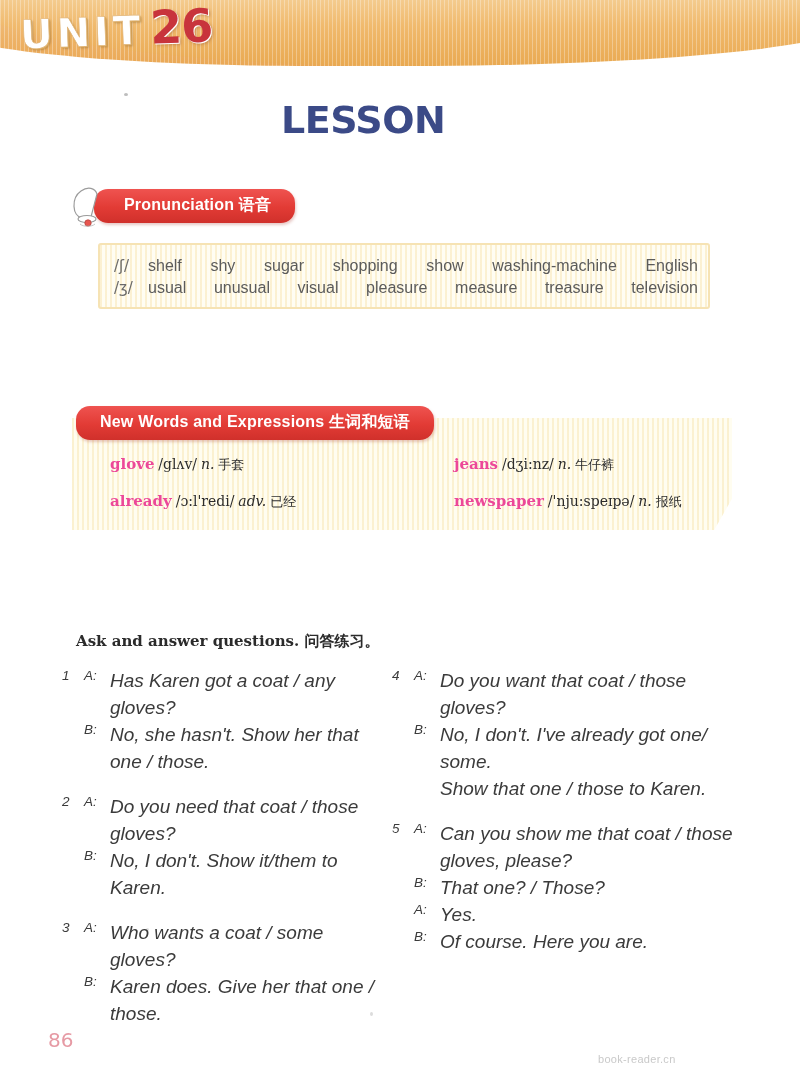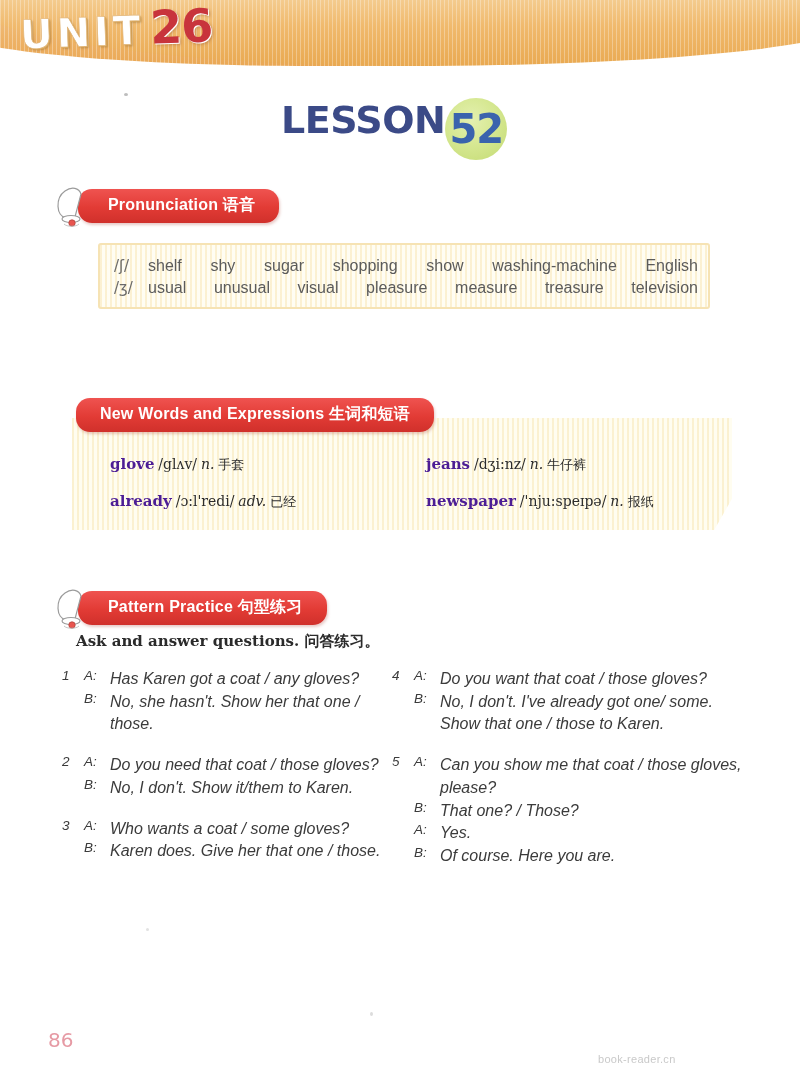--- a/index.html
+++ b/index.html
@@ -139,24 +139,24 @@
         rgba(246,226,170,.45) 0px, rgba(246,226,170,.45) 2px,
         rgba(255,255,255,0) 2px, rgba(255,255,255,0) 5px),
       #fffdf0;
     clip-path:polygon(0 0, 100% 0, 100% 72%, 97.3% 100%, 0 100%);
   }
   .nw-inner{
     position:absolute;left:72px;top:455px;width:660px;
   }
   .nw-row{display:flex;margin-bottom:18px;font-size:14px;}
   .nw-col{width:50%;box-sizing:border-box;padding-left:38px;}
-  .nw-col:nth-child(2){padding-left:24px;}
+  .nw-col:nth-child(2){padding-left:52px;}
   .nw-word{
     font-family:"DejaVu Serif", serif;
-    font-weight:bold;color:#4c1d95;font-size:15px;margin-top:24px;
+    font-weight:bold;color:#ec4899;font-size:15px;margin-top:24px;
   }
   .nw-ipa{
     font-family:"DejaVu Serif", serif;
     color:#2c2c2c;font-size:14px;
   }
   .nw-pos{
     font-family:"DejaVu Serif", serif;
     font-style:italic;color:#2c2c2c;font-size:14px;
   }
   .nw-cn{font-family:"DejaVu Sans", sans-serif;color:#2c2c2c;font-size:13px;}
@@ -181,21 +181,21 @@
     font-style:italic;font-size:13.5px;color:#3b3b3b;
     text-align:left;
   }
   .ex-lines{flex:1;}
   .ex-line{display:flex;}
   .ex-spk{
     width:26px;flex:0 0 26px;
     font-style:italic;font-size:13.5px;color:#3b3b3b;
   }
   .ex-txt{
-    font-style:italic;font-size:16px;color:#3b3b3b;
+    font-style:italic;font-size:19px;color:#3b3b3b;
     line-height:1.42;
     flex:1;
   }
   .ex-note{
     font-style:normal;font-size:13.5px;color:#3b3b3b;
     line-height:1.42;padding-left:0;
   }
 
   
   .pagenum{
@@ -221,27 +221,23 @@
       <span class="unit-num">26</span>
     </div>
   </div>
 
   <div class="speck" style="left:124px;top:93px;width:4px;height:3px;"></div>
   <div class="speck" style="left:370px;top:1012px;width:3px;height:4px;background:#dcdcdc;"></div>
   <div class="speck" style="left:146px;top:928px;width:3px;height:3px;background:#e2e2e2;"></div>
 
   <div class="lesson">
     <span class="lesson-word">LESSON</span>
-    <span class="lesson-badge">
-      <span class="circle"></span>
-      <span class="lesson-num">52</span>
-    </span>
-  </div>
-
-  <div class="sec-banner" style="left:52px;top:184px;justify-content:space-between;">
+  </div>
+
+  <div class="sec-banner" style="left:68px;top:184px;justify-content:space-between;">
     <span class="bell">
       <svg width="40" height="44" viewBox="0 0 40 44">
         <path d="M14 34 C4 32 3 14 13 7 C20 2 27 4 29 10 L23 33 Z" fill="#ffffff" stroke="#9b9b9b" stroke-width="1.2"></path>
         <ellipse cx="19" cy="35" rx="9" ry="3.5" fill="#ffffff" stroke="#9b9b9b" stroke-width="1.1"></ellipse>
         <circle cx="20" cy="39" r="3.2" fill="#e8554f" stroke="#b5453f" stroke-width="0.8"></circle>
         <path d="M12 40 C15 43 24 43 27 40" fill="none" stroke="#bdbdbd" stroke-width="0.9"></path>
       </svg>
     </span>
     <span class="ribbon">
       <span>Pronunciation</span>
@@ -271,21 +267,21 @@
         <span>plea<span class="hl">s</span>ure</span>
         <span>mea<span class="hl">s</span>ure</span>
         <span>trea<span class="hl">s</span>ure</span>
         <span>televi<span class="hl">s</span>ion</span>
       </span>
     </div>
   </div>
 
   <div class="nw-box"></div>
   <div class="sec-banner" style="left:76px;top:398px;">
-    <span class="ribbon" style="padding-left:24px;">
+    <span class="ribbon" style="padding-left:24px;margin-top:8px;">
       <span>New Words and Expressions</span>
       <span class="cn">生词和短语</span>
     </span>
   </div>
 
   <div class="nw-inner">
     <div class="nw-row">
       <div class="nw-col">
         <span class="nw-word">glove</span>
         <span class="nw-ipa">/glʌv/</span>
@@ -308,34 +304,20 @@
       </div>
       <div class="nw-col">
         <span class="nw-word">newspaper</span>
         <span class="nw-ipa">/'nju:speɪpə/</span>
         <span class="nw-pos">n.</span>
         <span class="nw-cn">报纸</span>
       </div>
     </div>
   </div>
 
-  <div class="sec-banner" style="left:52px;top:586px;">
-    <span class="bell">
-      <svg width="40" height="44" viewBox="0 0 40 44">
-        <path d="M14 34 C4 32 3 14 13 7 C20 2 27 4 29 10 L23 33 Z" fill="#ffffff" stroke="#9b9b9b" stroke-width="1.2"></path>
-        <ellipse cx="19" cy="35" rx="9" ry="3.5" fill="#ffffff" stroke="#9b9b9b" stroke-width="1.1"></ellipse>
-        <circle cx="20" cy="39" r="3.2" fill="#e8554f" stroke="#b5453f" stroke-width="0.8"></circle>
-        <path d="M12 40 C15 43 24 43 27 40" fill="none" stroke="#bdbdbd" stroke-width="0.9"></path>
-      </svg>
-    </span>
-    <span class="ribbon">
-      <span>Pattern Practice</span>
-      <span class="cn">句型练习</span>
-    </span>
-  </div>
 
   <div class="instr">
     <span>Ask and answer questions.</span>
     <span class="cn">问答练习。</span>
   </div>
 
   <div class="ex-cols">
 
     <div class="ex-col">
 

